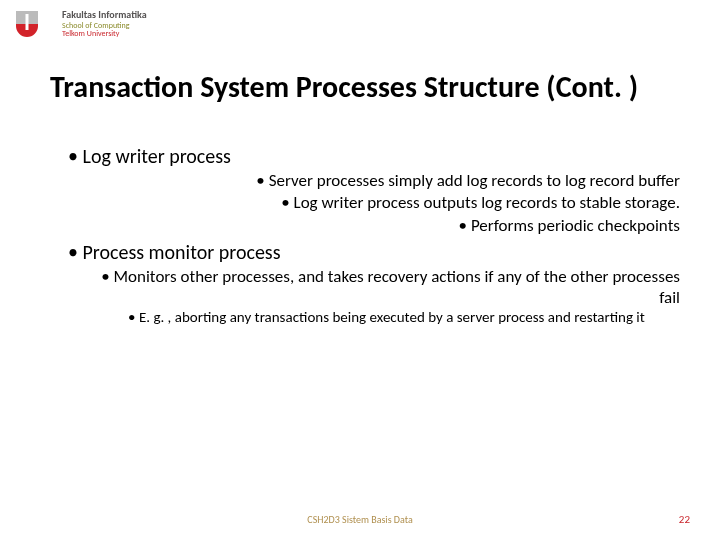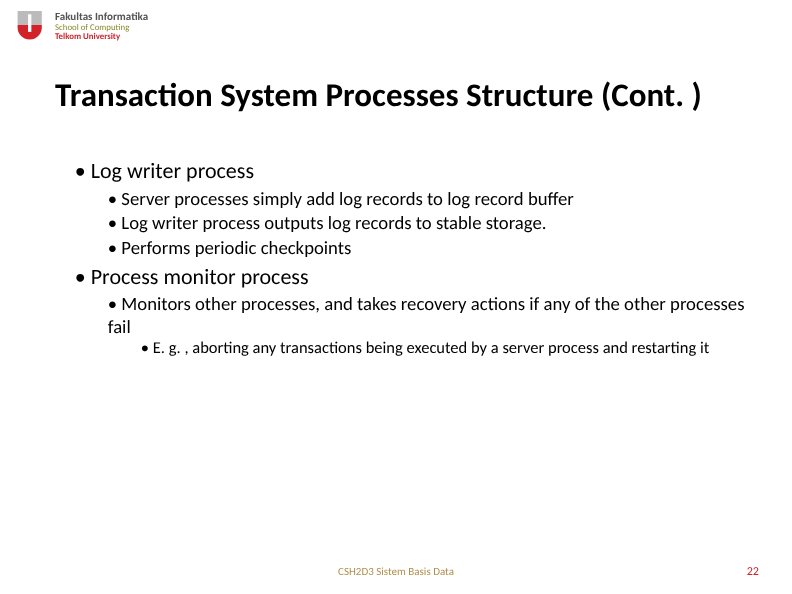--- a/index.html
+++ b/index.html
@@ -10,42 +10,42 @@
     font-family: Calibri, "Segoe UI", Arial, sans-serif;
     color: #000;
     position: relative;
     overflow: hidden;
   }
   .logo {
     position: absolute;
     top: 10px;
     left: 16px;
     display: flex;
-    align-items: flex-start;
-    gap: 12px;
+    align-items: flex-end;
+    gap: 24px;
   }
   .logo-shield {
     width: 22px;
     height: 26px;
     background: linear-gradient(180deg, #bbb 0 50%, #d2232a 50% 100%);
     border-radius: 0 0 11px 11px;
     position: relative;
   }
   .logo-shield::after {
     content: "";
     position: absolute;
     left: 50%; top: 3px;
     width: 3px; height: 16px;
     background: #fff;
     transform: translateX(-50%);
   }
   .logo-text { line-height: 1.05; }
   .logo-line1 { font-size: 10px; font-weight: 700; color: #565353; }
   .logo-line2 { font-size: 8px; color: #8a8a2a; }
-  .logo-line3 { font-size: 8px; font-weight: 700; color: #c9252c; }
+  .logo-line3 { font-size: 8px; font-weight: 400; color: #c9252c; }
   .title {
     position: absolute;
     top: 68px;
     left: 50px;
     right: 10px;
     font-size: 30px;
     font-weight: 700;
     letter-spacing: 0;
     color: #000;
   }
@@ -58,20 +58,21 @@
   .lvl1 {
     font-size: 20px;
     margin-top: 6px;
     margin-bottom: 2px;
   }
   .lvl2 {
     font-size: 17px;
     margin-left: 30px;
     margin-top: 1px;
     line-height: 1.25;
+    text-align: right;
   }
   .lvl3 {
     font-size: 15px;
     margin-left: 60px;
     margin-top: 0;
     line-height: 1.25;
   }
   .bullet::before {
     content: "• ";
   }

